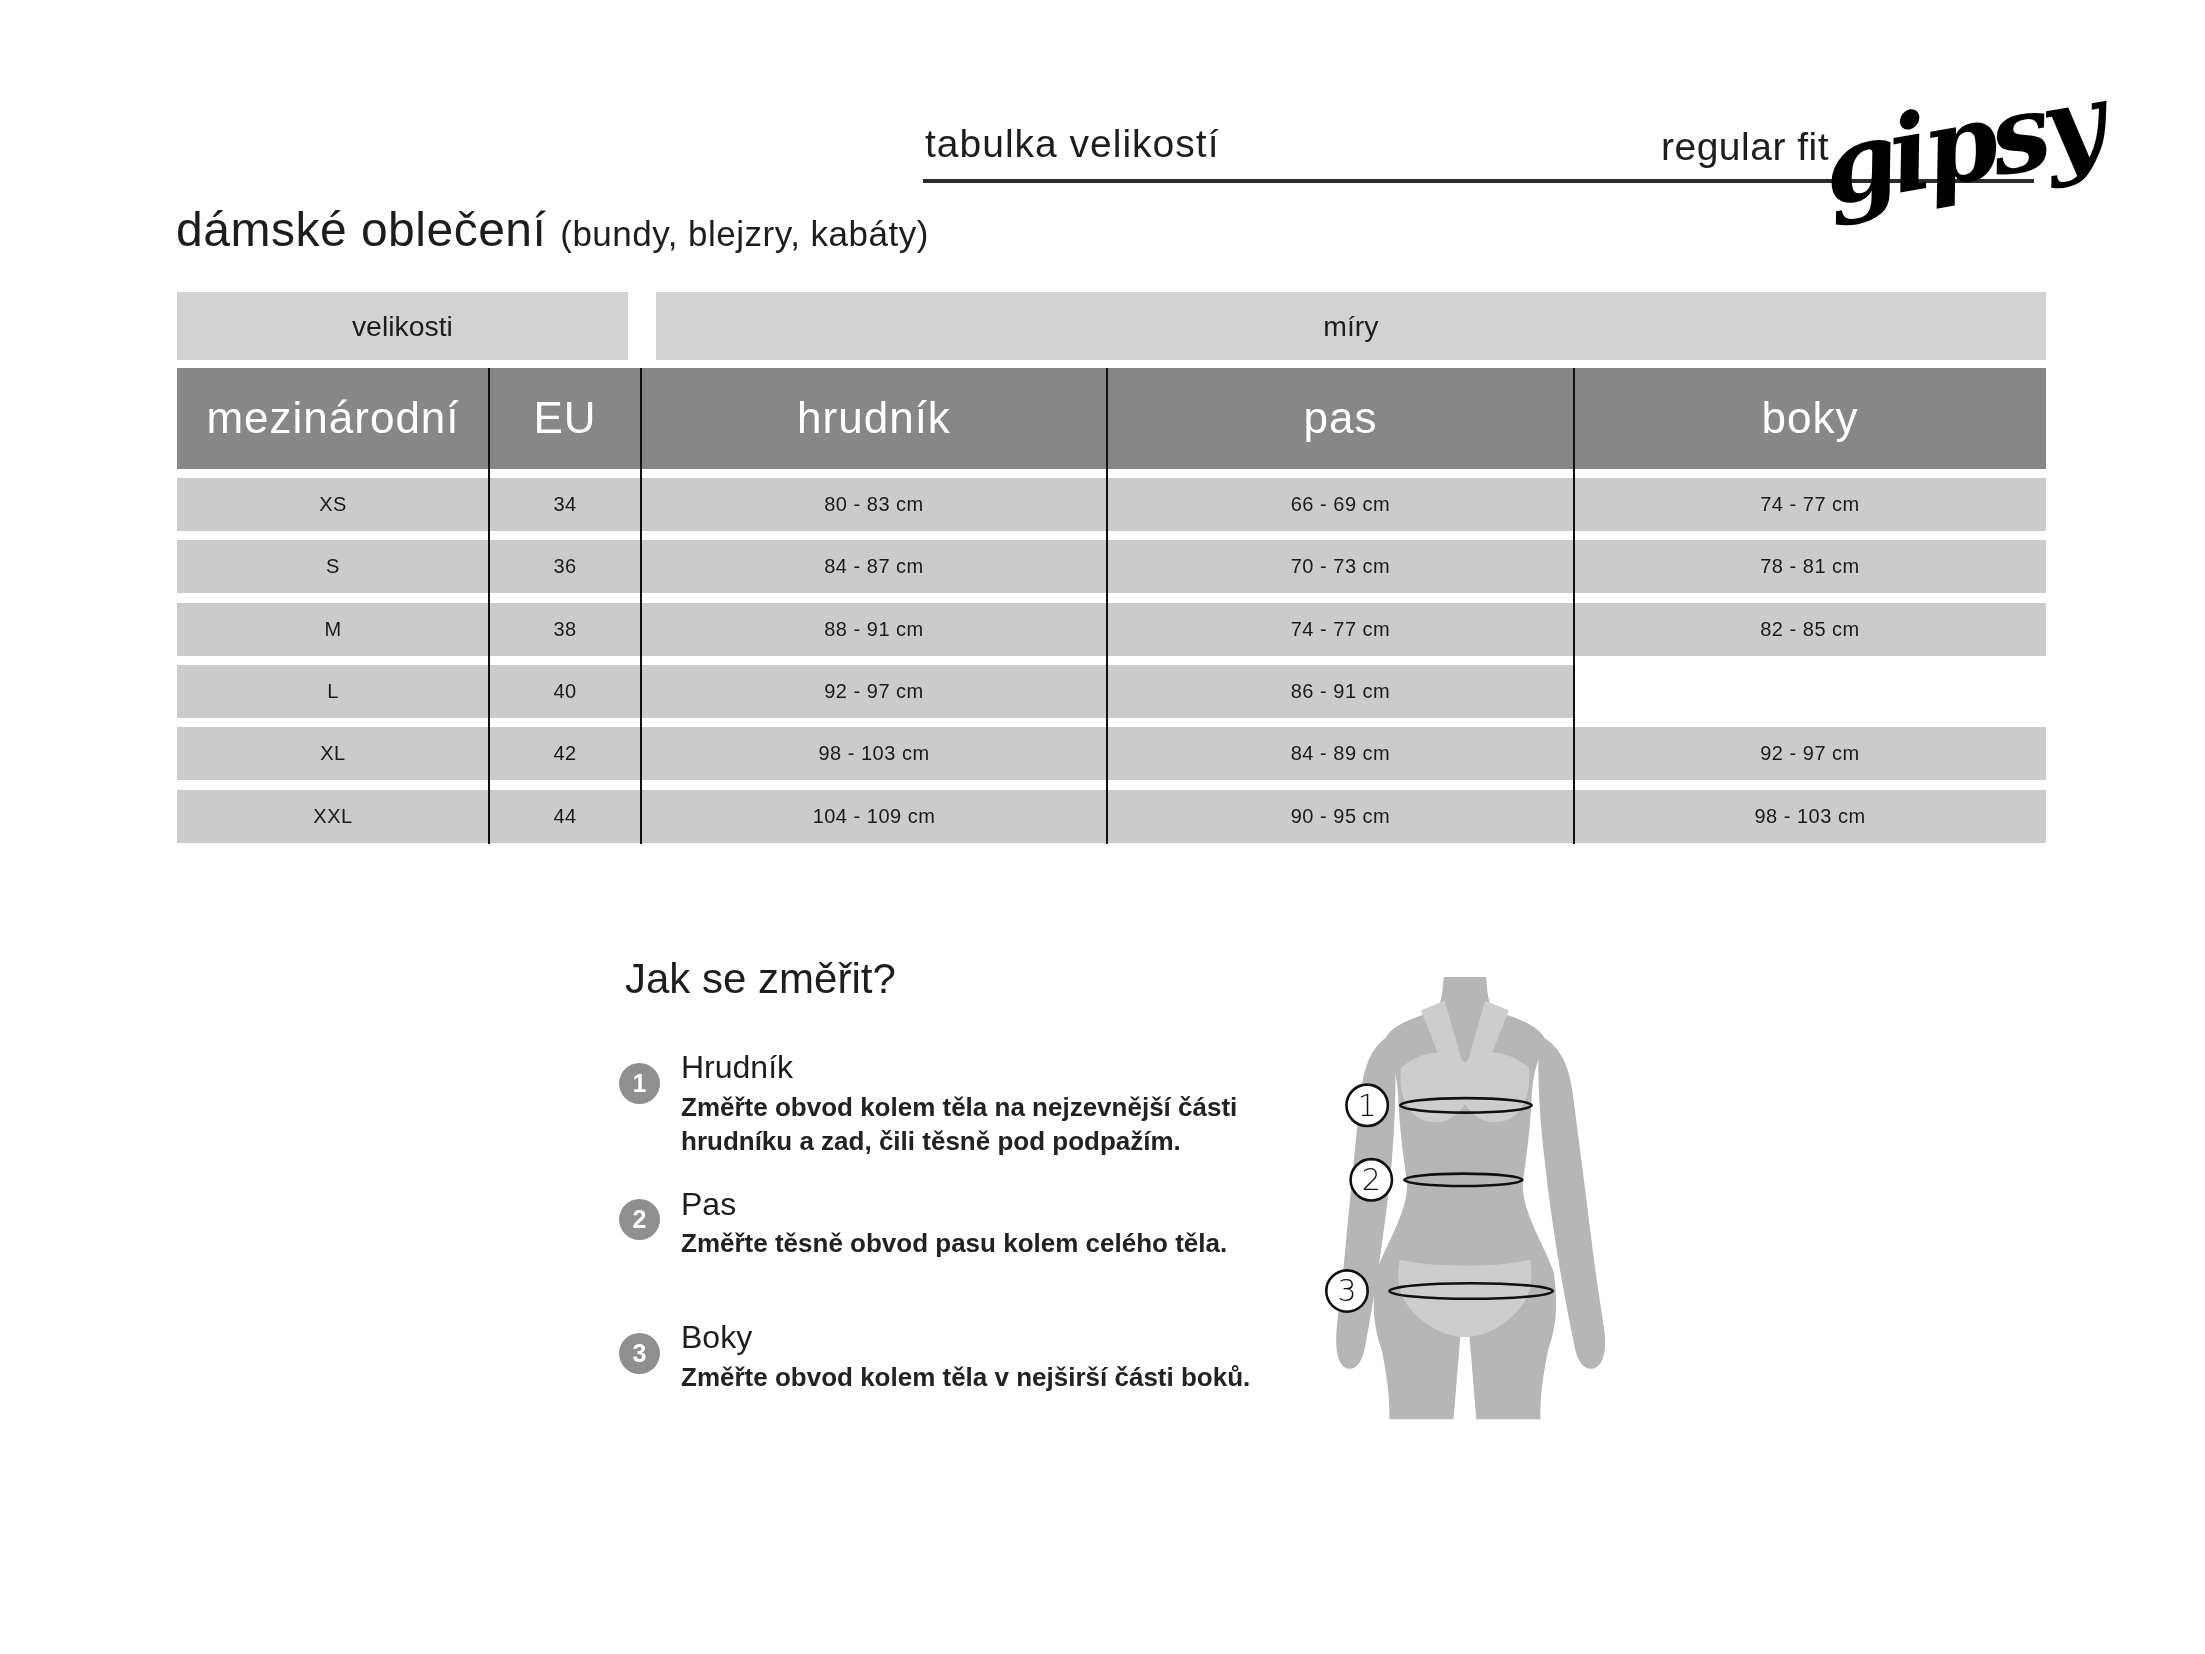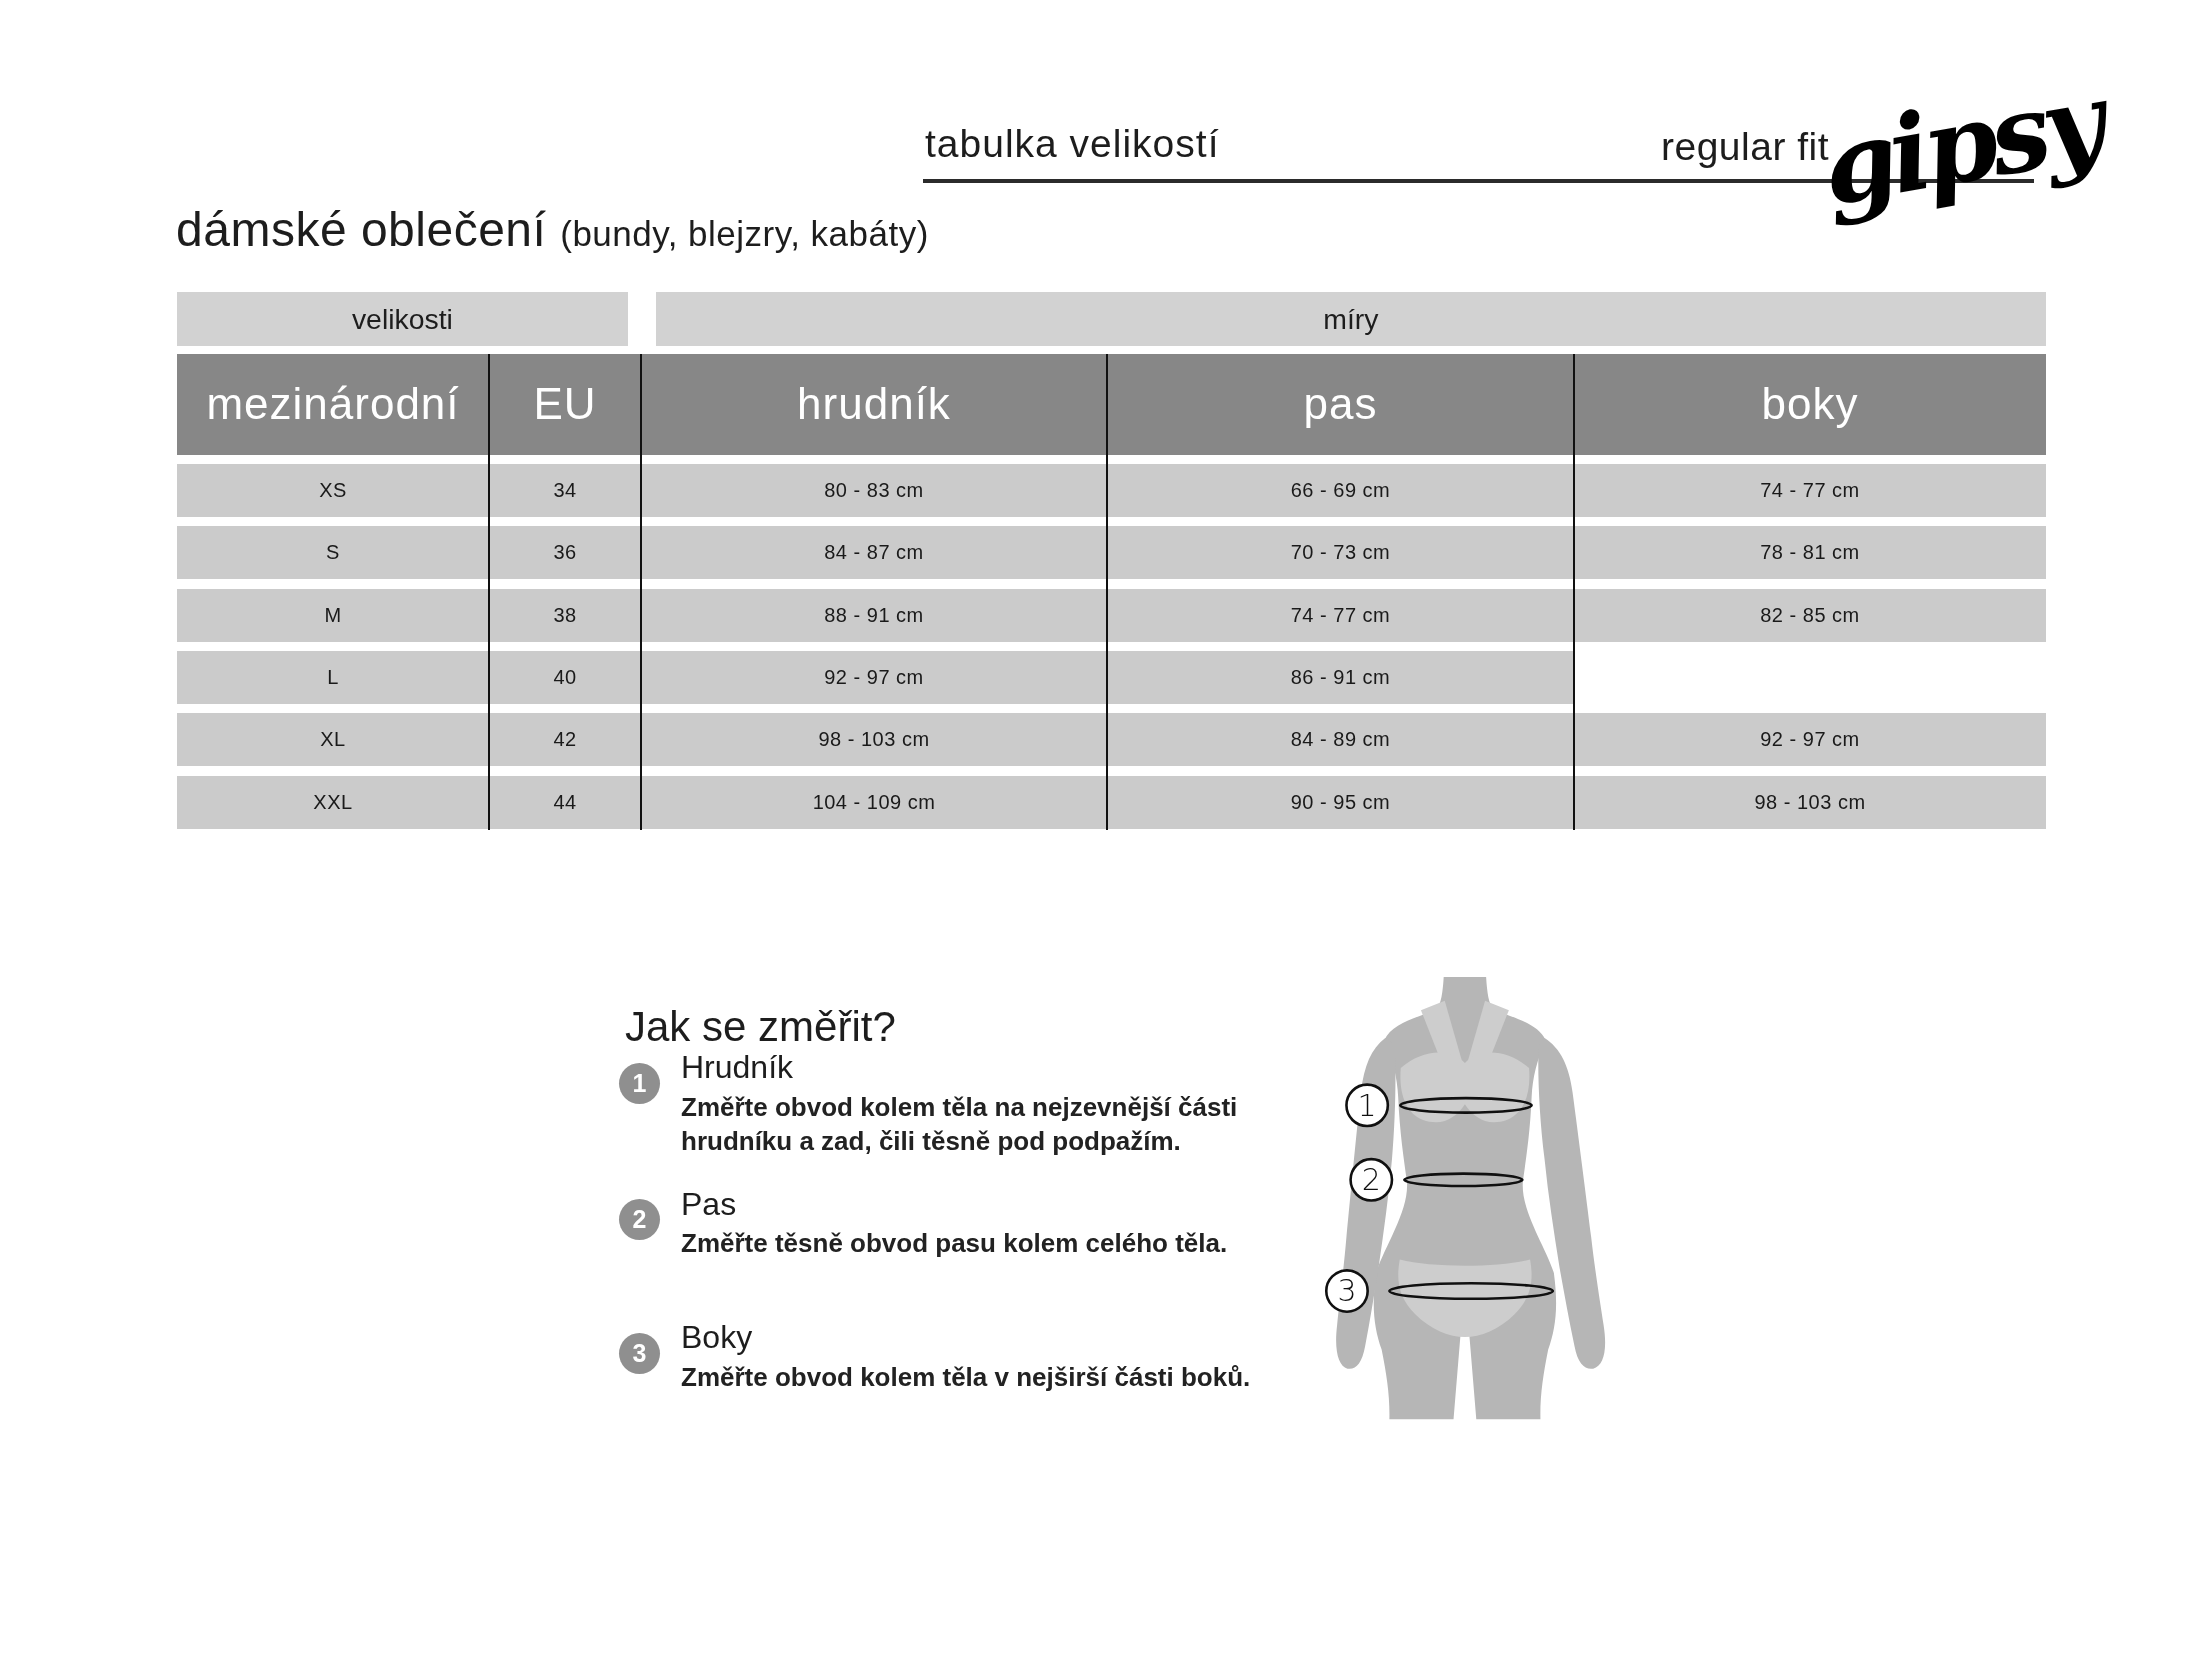--- a/index.html
+++ b/index.html
@@ -25,21 +25,21 @@
     font-family:"DejaVu Serif", serif; font-style:italic; font-weight:bold;
     font-size:205px; fill:#000; letter-spacing:-12px;
   }
 
   
   .section-title{left:176px; top:202px; font-size:48px; font-weight:300; letter-spacing:0.5px; white-space:nowrap;}
   .section-title .sub{font-size:35px; font-weight:300;}
 
   
   .size-table{left:177px; top:292px; width:1869px;}
-  .band-row{display:flex; gap:28px; height:54px; margin-bottom:7.8px;}
+  .band-row{display:flex; gap:28px; height:68px; margin-bottom:7.8px;}
   .band-cell{
     background:var(--band-gray); display:flex; align-items:center; justify-content:center;
     font-size:28.4px; font-weight:300;
   }
   .band-sizes{width:454px;} .band-measures{width:1400px;}
   .grid-wrap{position:relative; width:2078px;}
   .hdr-row,.data-row{display:grid; grid-template-columns:312px 152px 466px 467px 472px;}
   .hdr-row{height:101px;}
   .hdr-cell{
     background:var(--header-gray); color:var(--header-text);
@@ -48,21 +48,21 @@
   }
   .data-row{height:53px; margin-top:9.3px;}
   .data-cell{
     background:var(--row-gray); display:flex; align-items:center; justify-content:center;
     font-size:20px; font-weight:300; color:#1a1a1a; letter-spacing:0.5px;
   }
   .vline{position:absolute; top:0; width:2.1px; height:476px; background:var(--line-black);}
   .vl-1{left:311px;} .vl-2{left:463px;} .vl-3{left:929px;} .vl-4{left:1396px;}
 
   
-  .guide-title{left:625px; top:955px; font-size:42px; font-weight:300;margin-top:48px;}
+  .guide-title{left:625px; top:955px; font-size:42px; font-weight:300;}
   .step-circle{
     width:41px; height:41px; border-radius:50%; background:var(--step-circle-gray);
     color:#fff; display:flex; align-items:center; justify-content:center;
     font-size:25px; font-weight:bold;
   }
   .sc-1{left:619px; top:1063px;} .sc-2{left:619px; top:1199px;} .sc-3{left:619px; top:1333px;}
   .step-label{left:681px; font-size:32px; font-weight:300;}
   .sl-1{top:1049px;} .sl-2{top:1186px;} .sl-3{top:1319px;}
   .step-text{left:681px; width:600px; font-size:26px; font-weight:700; line-height:34px; color:#222;}
   .st-1{top:1090px;} .st-2{top:1226px;} .st-3{top:1360px;}

